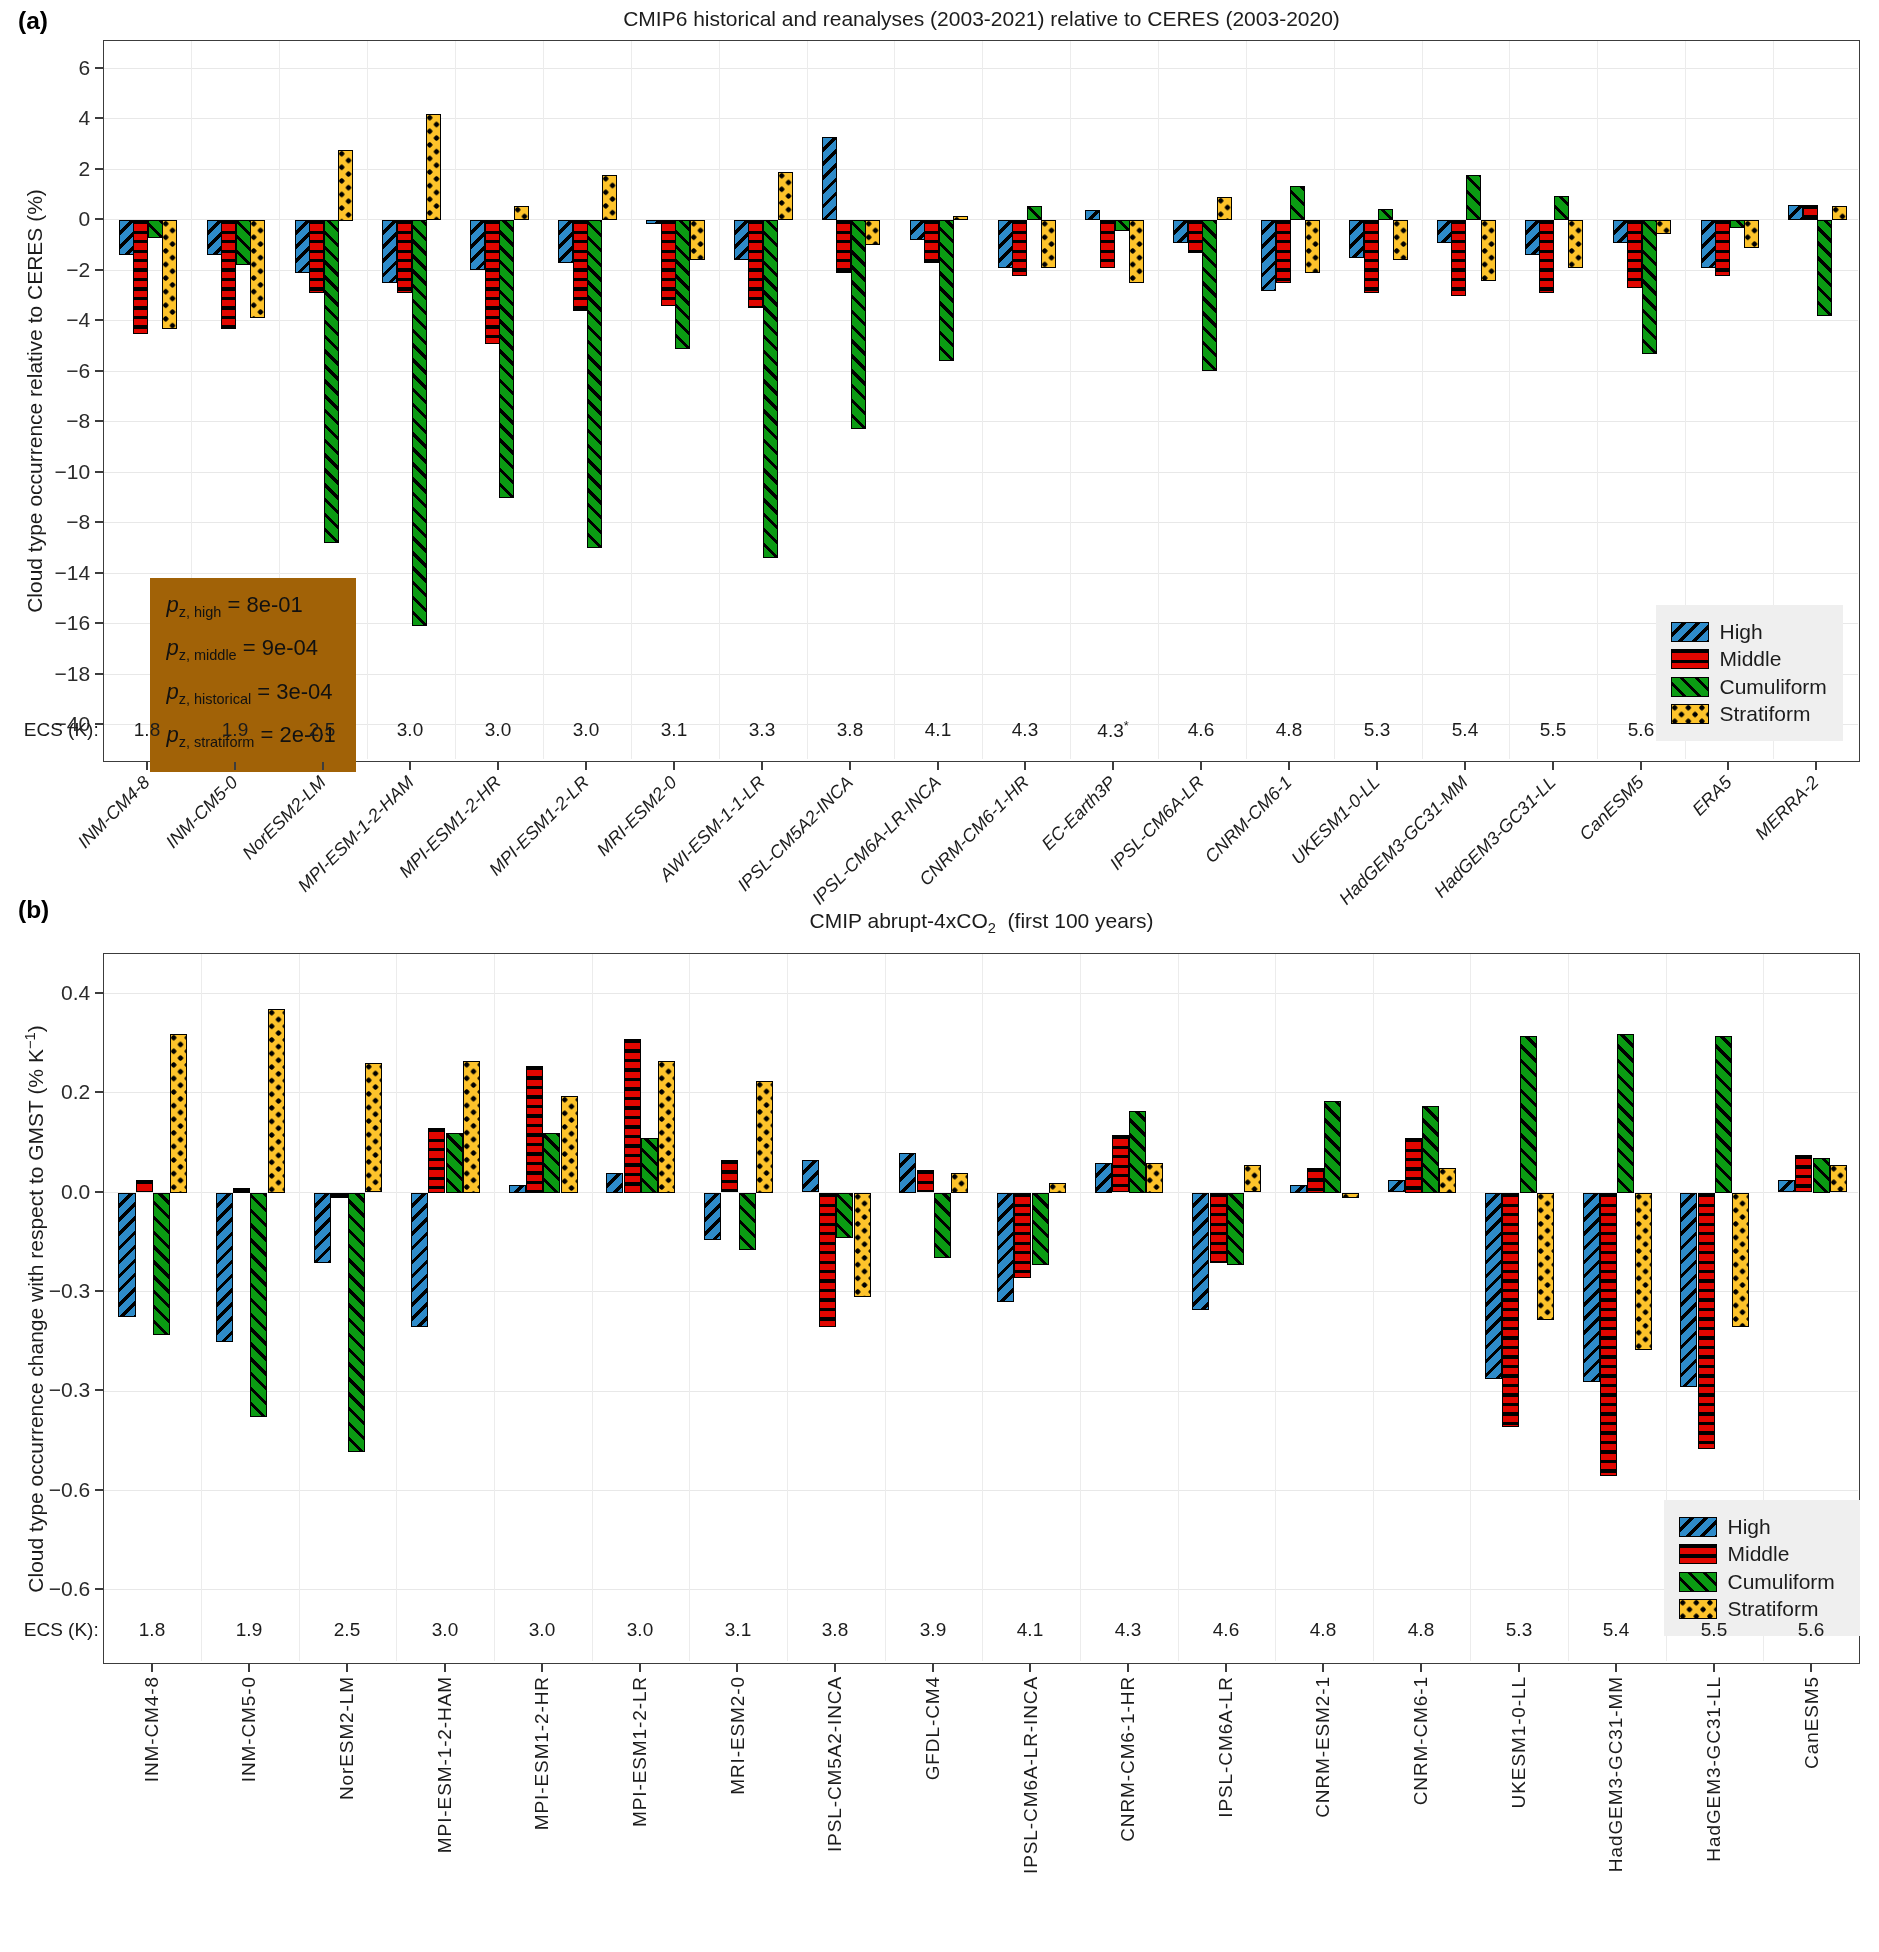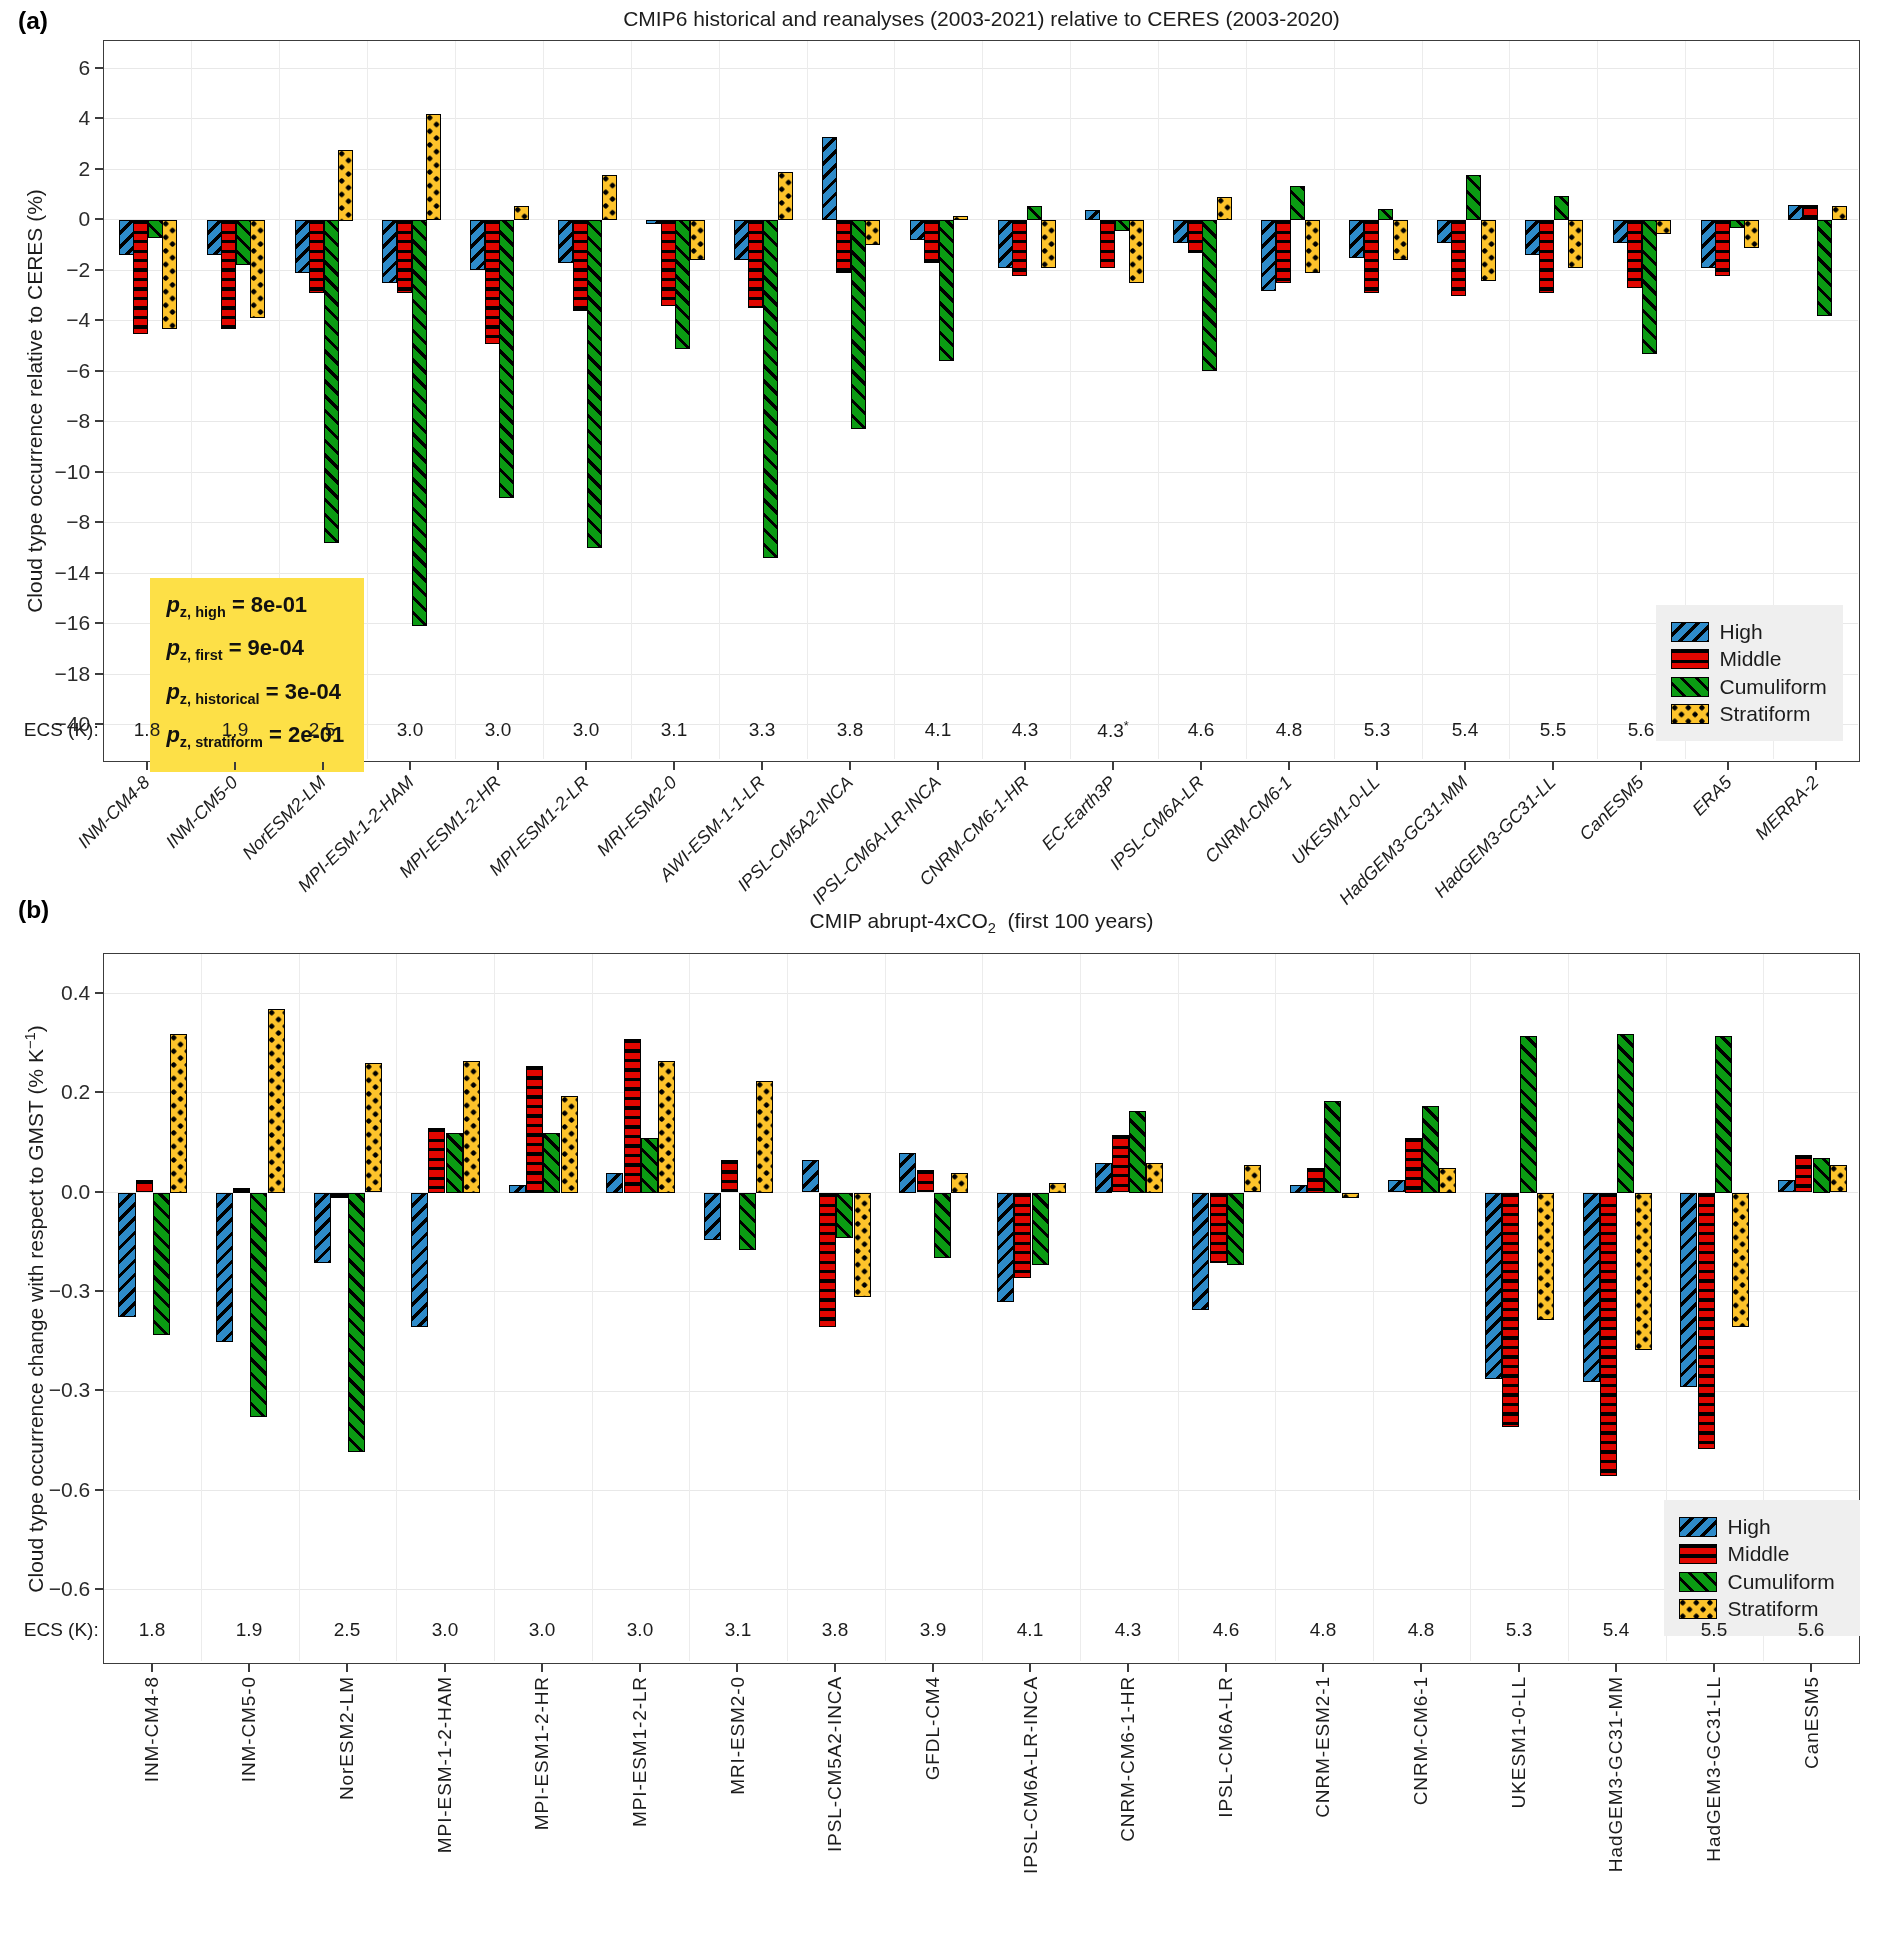--- a/index.html
+++ b/index.html
@@ -25,21 +25,21 @@
   .ecs-val sup{font-size:12.7px;}
   .ecs-caption{position:absolute;font-size:19px;text-align:right;color:#1c1c1c;}
   .xlabel-diag{position:absolute;width:273px;font-size:18px;font-style:italic;text-align:right;color:#1c1c1c;
                transform:rotate(-45deg);transform-origin:100% 50%;white-space:nowrap;}
   .xlabel-vert{position:absolute;width:273px;height:22px;font-size:19px;text-align:right;color:#1c1c1c;
                transform:rotate(-90deg);transform-origin:100% 50%;white-space:nowrap;letter-spacing:0.9px;}
   .legend{position:absolute;background:#efefef;padding:11px 14.5px;box-sizing:border-box;}
   .legend-row{display:flex;align-items:center;margin:3.6px 0;}
   .legend-swatch{width:38px;height:20px;border:0.9px solid #000;box-sizing:border-box;margin-right:11px;flex:0 0 auto;}
   .legend-label{font-size:21px;color:#1c1c1c;}
-  .pbox{position:absolute;background:#fde047;padding:9px 20px 11px 16.4px;box-sizing:border-box;font-weight:bold;}
+  .pbox{position:absolute;background:#a16207;padding:9px 20px 11px 16.4px;box-sizing:border-box;}
   .pbox-line{font-size:22px;color:#111;line-height:35px;white-space:nowrap;}
   .pbox-line .pvar{font-style:italic;}
   .pbox-line sub{font-size:14.5px;}
   sup{font-size:70%;}
   sub{font-size:70%;}
 </style>
 </head>
 <body>
 
 <div class="panel-letter abs" style="left:18px;top:7.3px;">(a)</div>
@@ -177,21 +177,21 @@
     <div class="xlabel-diag" style="left: 1016px; top: 769px;">CNRM-CM6-1</div>
     <div class="xlabel-diag" style="left: 1104px; top: 769px;">UKESM1-0-LL</div>
     <div class="xlabel-diag" style="left: 1192px; top: 769px;">HadGEM3-GC31-MM</div>
     <div class="xlabel-diag" style="left: 1280px; top: 769px;">HadGEM3-GC31-LL</div>
     <div class="xlabel-diag" style="left: 1368px; top: 769px;">CanESM5</div>
     <div class="xlabel-diag" style="left: 1456px; top: 769px;">ERA5</div>
     <div class="xlabel-diag" style="left: 1543px; top: 769px;">MERRA-2</div>
   </div>
 <div id="pbox" class="pbox" style="left:150px;top:578px;">
     <div class="pbox-line"><span class="pvar">p</span><sub>z, high</sub> = 8e-01</div>
-    <div class="pbox-line"><span class="pvar">p</span><sub>z, first</sub> = 9e-04</div>
+    <div class="pbox-line"><span class="pvar">p</span><sub>z, middle</sub> = 9e-04</div>
     <div class="pbox-line"><span class="pvar">p</span><sub>z, historical</sub> = 3e-04</div>
     <div class="pbox-line"><span class="pvar">p</span><sub>z, stratiform</sub> = 2e-01</div>
   </div>
 <div id="legend-a" class="legend" style="left:1656px;top:605px;width:187px;">
     <div class="legend-row">
       <div class="legend-swatch hatch-fwd" style="background-color: rgb(46, 139, 201);"></div>
       <div class="legend-label">High</div>
     </div>
     <div class="legend-row">
       <div class="legend-swatch hatch-h" style="background-color: rgb(225, 6, 0);"></div>

